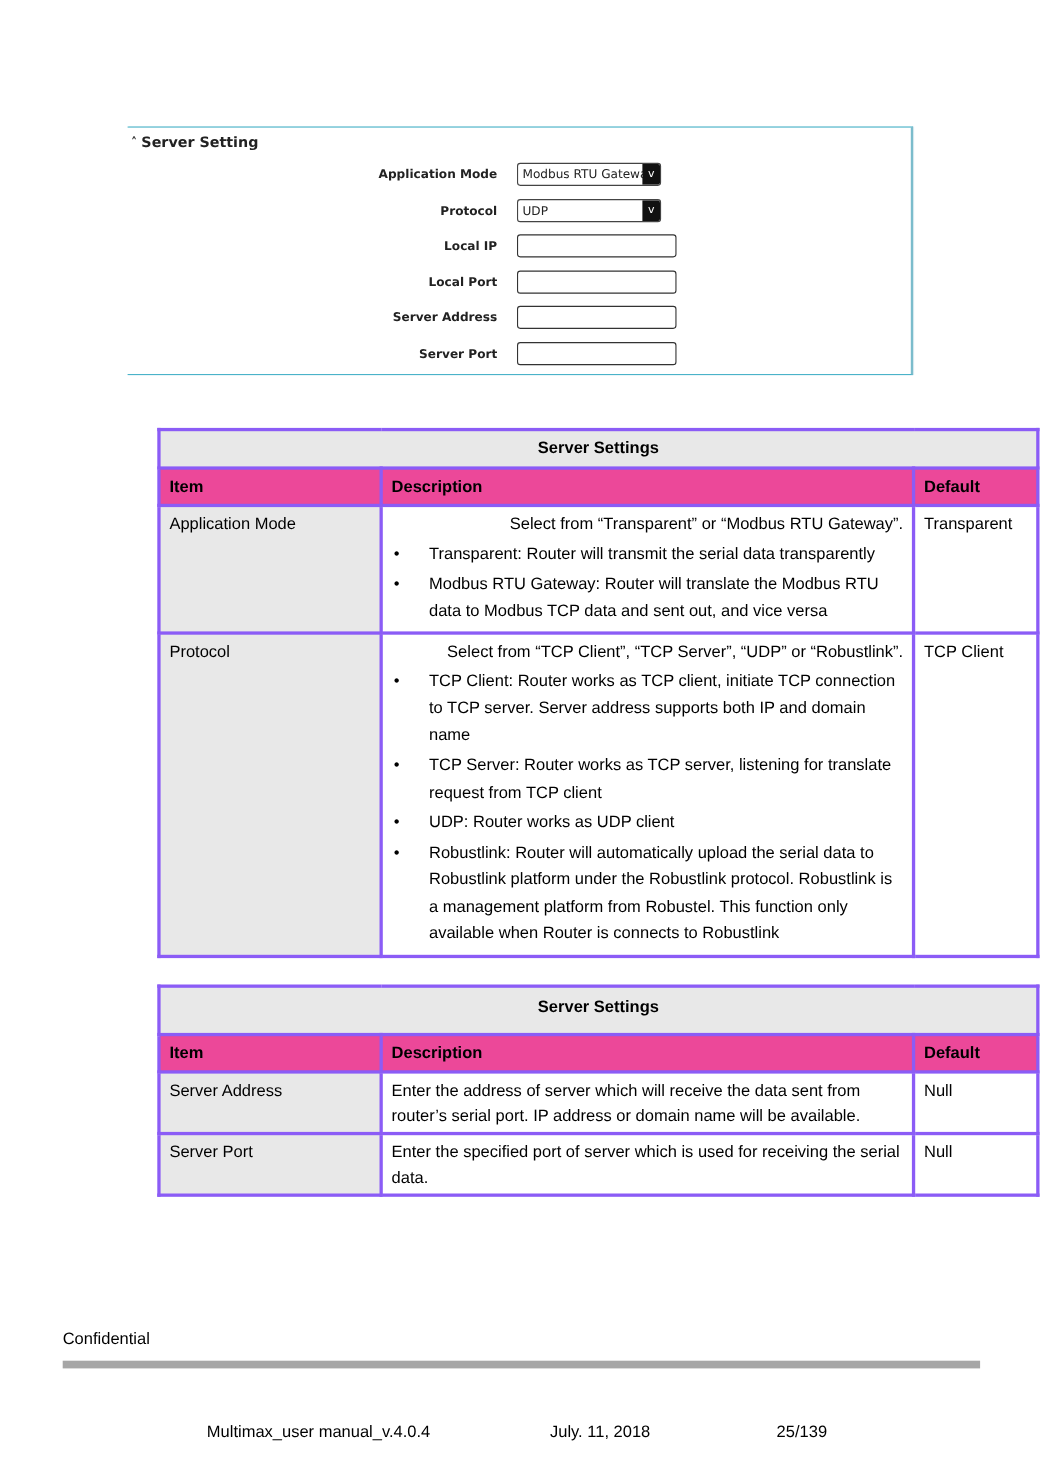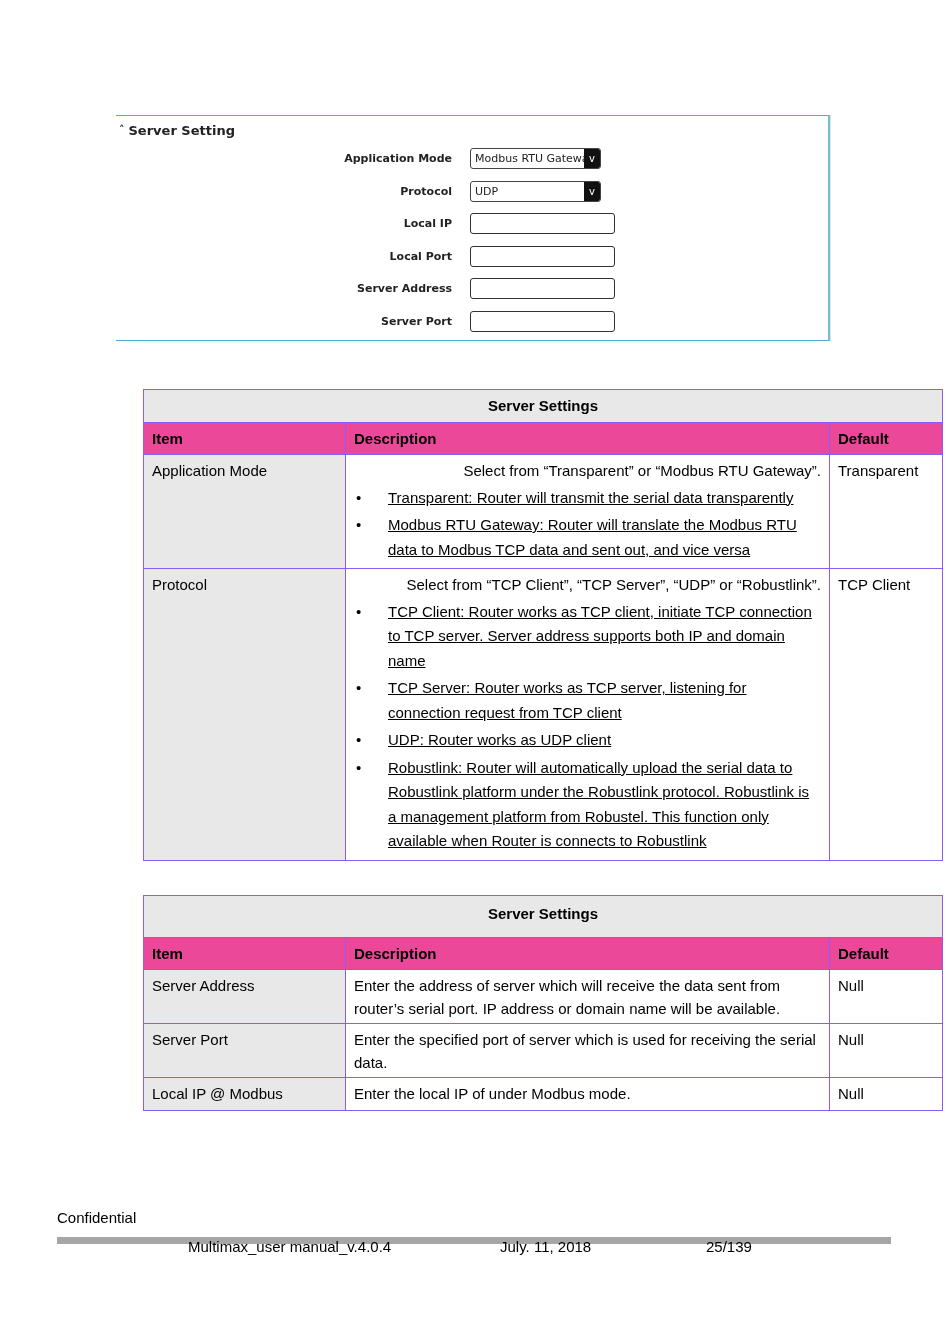--- a/index.html
+++ b/index.html
@@ -37,32 +37,32 @@
     .form-select .arrow {
       position: absolute; right: 0; top: 0; width: 16px; height: 100%; background: #111; color: #fff;
       font-size: 10px; text-align: center; line-height: 19px;
     }
     
     table.spec {
       position: absolute; left: 143px; width: 799px; border-collapse: collapse;
       font-family: "Liberation Sans", sans-serif; font-size: 15px; line-height: 24.5px; table-layout: fixed;
     }
     table.spec td, table.spec th {
-      border: 1px solid #8b5cf6; vertical-align: top; padding: 4px 8px 3px 8px; text-align: left;
+      border: 3px solid #8b5cf6; vertical-align: top; padding: 4px 8px 3px 8px; text-align: left;
     }
     table.spec .title-row th { background: #e8e8e8; text-align: center; font-weight: bold; padding: 4px 8px 3px; }
     table.spec .head-row th { background: #ec4899; font-weight: bold; }
     table.spec td.item { background: #e8e8e8; }
-    table.spec ul { margin: 2px 0 0 0; padding: 0; list-style: none; text-decoration: underline; }
+    table.spec ul { margin: 2px 0 0 0; padding: 0; list-style: none; }
     table.spec ul li { position: relative; padding-left: 34px; margin-bottom: 3px; }
     table.spec ul li::before { content: "\2022"; position: absolute; left: 2px; top: 0; }
     .desc-lead { margin: 0; text-align: right; }
     
     .footer-bar { position: absolute; left: 57px; top: 1237px; width: 834px; height: 7px; background: #a6a6a6; }
-    .footer-line { position: absolute; top: 1238px; font-size: 15px; font-family: "Liberation Sans", sans-serif; }
+    .footer-line { position: absolute; top: 1293px; font-size: 15px; font-family: "Liberation Sans", sans-serif; }
   </style>
 </head>
 <body>
 
 <div class="panel">
   <div class="panel-title">
     <span class="caret">˄</span>
     <span>Server Setting</span>
   </div>
 
@@ -128,21 +128,21 @@
       </ul>
     </td>
     <td>Transparent</td>
   </tr>
   <tr>
     <td class="item">Protocol</td>
     <td>
       <p class="desc-lead">Select from “TCP Client”, “TCP Server”, “UDP” or “Robustlink”.</p>
       <ul>
         <li>TCP Client: Router works as TCP client, initiate TCP connection to TCP server. Server address supports both IP and domain name</li>
-        <li>TCP Server: Router works as TCP server, listening for connection request from TCP client</li>
+        <li>TCP Server: Router works as TCP server, listening for translate request from TCP client</li>
         <li>UDP: Router works as UDP client</li>
         <li>Robustlink: Router will automatically upload the serial data to Robustlink platform under the Robustlink protocol. Robustlink is a management platform from Robustel. This function only available when Router is connects to Robustlink</li>
       </ul>
     </td>
     <td>TCP Client</td>
   </tr>
 </tbody>
   </table>
 
 <table class="spec" style="top:895px">
@@ -163,25 +163,20 @@
   <tr>
     <td class="item">Server Address</td>
     <td style="line-height:23px">Enter the address of server which will receive the data sent from router’s serial port. IP address or domain name will be available.</td>
     <td>Null</td>
   </tr>
   <tr>
     <td class="item">Server Port</td>
     <td style="line-height:23px">Enter the specified port of server which is used for receiving the serial data.</td>
     <td>Null</td>
   </tr>
-  <tr>
-    <td class="item">Local IP @ Modbus</td>
-    <td>Enter the local IP of under Modbus mode.</td>
-    <td>Null</td>
-  </tr>
 </tbody>
   </table>
 
 <div class="footer-bar"></div>
 <span class="footer-line" style="left:188px">Multimax_user manual_v.4.0.4</span>
 <span class="footer-line" style="left:500px">July. 11, 2018</span>
 <span class="footer-line" style="left:706px">25/139</span>
 <span class="footer-line" style="left:57px; top:1209px">Confidential</span>
 
 </body></html>

